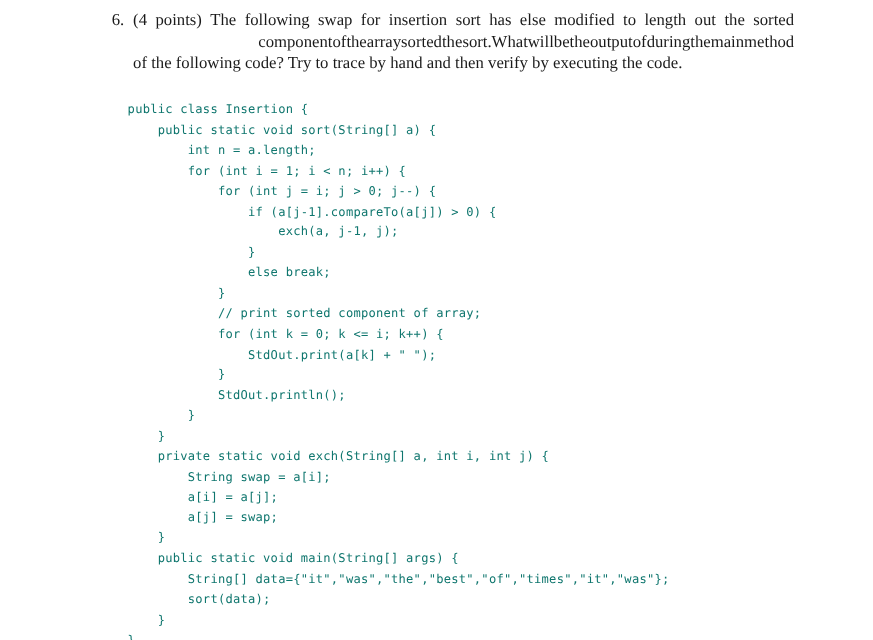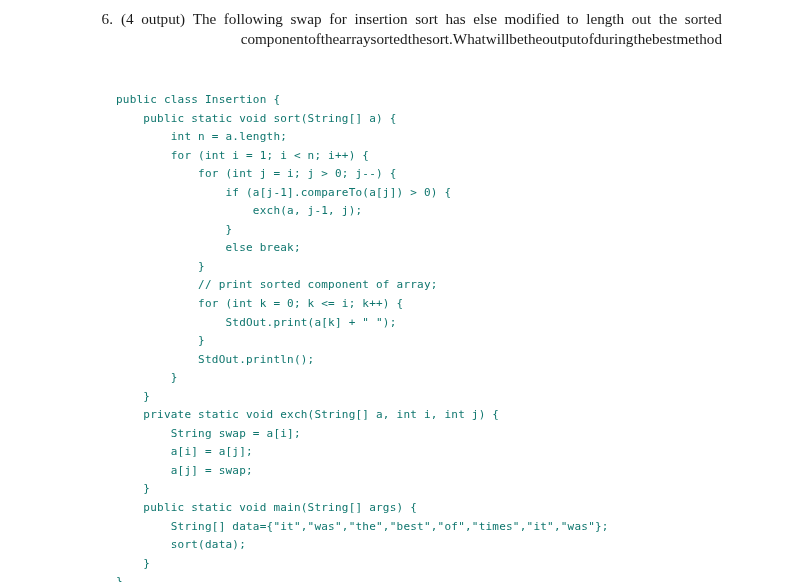--- a/index.html
+++ b/index.html
@@ -71,20 +71,21 @@
   }
 </style>
 </head>
 <body>
 
 <div class="page">
 
   <div class="question">
     <span class="q-number">6.</span>
     <div class="q-body">
-      <div style="display: flex; justify-content: space-between; white-space: pre;"><span>(4</span><span>output)</span><span>The</span><span>following</span><span>swap</span><span>for</span><span>insertion</span><span>sort</span><span>has</span><span>else</span><span>modified</span><span>to</span><span>length</span><span>out</span><span>the</span><span>sorted</span></div>
-      <div style="display: flex; justify-content: flex-end; white-space: pre;"><span>component</span><span>of</span><span>the</span><span>array</span><span>sorted</span><span>the</span><span>sort.</span><span>What</span><span>will</span><span>be</span><span>the</span><span>output</span><span>of</span><span>during</span><span>the</span><span>best</span><span>method</span></div>
+      <div style="display: flex; justify-content: space-between; white-space: pre;"><span>(4</span><span>points)</span><span>The</span><span>following</span><span>swap</span><span>for</span><span>insertion</span><span>sort</span><span>has</span><span>else</span><span>modified</span><span>to</span><span>length</span><span>out</span><span>the</span><span>sorted</span></div>
+      <div style="display: flex; justify-content: flex-end; white-space: pre;"><span>component</span><span>of</span><span>the</span><span>array</span><span>sorted</span><span>the</span><span>sort.</span><span>What</span><span>will</span><span>be</span><span>the</span><span>output</span><span>of</span><span>during</span><span>the</span><span>main</span><span>method</span></div>
+      <div class="lastline">of the following code? Try to trace by hand and then verify by executing the code.</div>
     </div>
   </div>
 
   <div class="code" id="code-block"><span class="ln">public class Insertion {</span><span class="ln">    public static void sort(String[] a) {</span><span class="ln">        int n = a.length;</span><span class="ln">        for (int i = 1; i &lt; n; i++) {</span><span class="ln">            for (int j = i; j &gt; 0; j--) {</span><span class="ln">                if (a[j-1].compareTo(a[j]) &gt; 0) {</span><span class="ln">                    exch(a, j-1, j);</span><span class="ln">                }</span><span class="ln">                else break;</span><span class="ln">            }</span><span class="ln">            // print sorted component of array;</span><span class="ln">            for (int k = 0; k &lt;= i; k++) {</span><span class="ln">                StdOut.print(a[k] + " ");</span><span class="ln">            }</span><span class="ln">            StdOut.println();</span><span class="ln">        }</span><span class="ln">    }</span><span class="ln">    private static void exch(String[] a, int i, int j) {</span><span class="ln">        String swap = a[i];</span><span class="ln">        a[i] = a[j];</span><span class="ln">        a[j] = swap;</span><span class="ln">    }</span><span class="ln">    public static void main(String[] args) {</span><span class="ln">        String[] data={"it","was","the","best","of","times","it","was"};</span><span class="ln">        sort(data);</span><span class="ln">    }</span><span class="ln">}</span></div>
 
 </div>
 
 </body></html>

